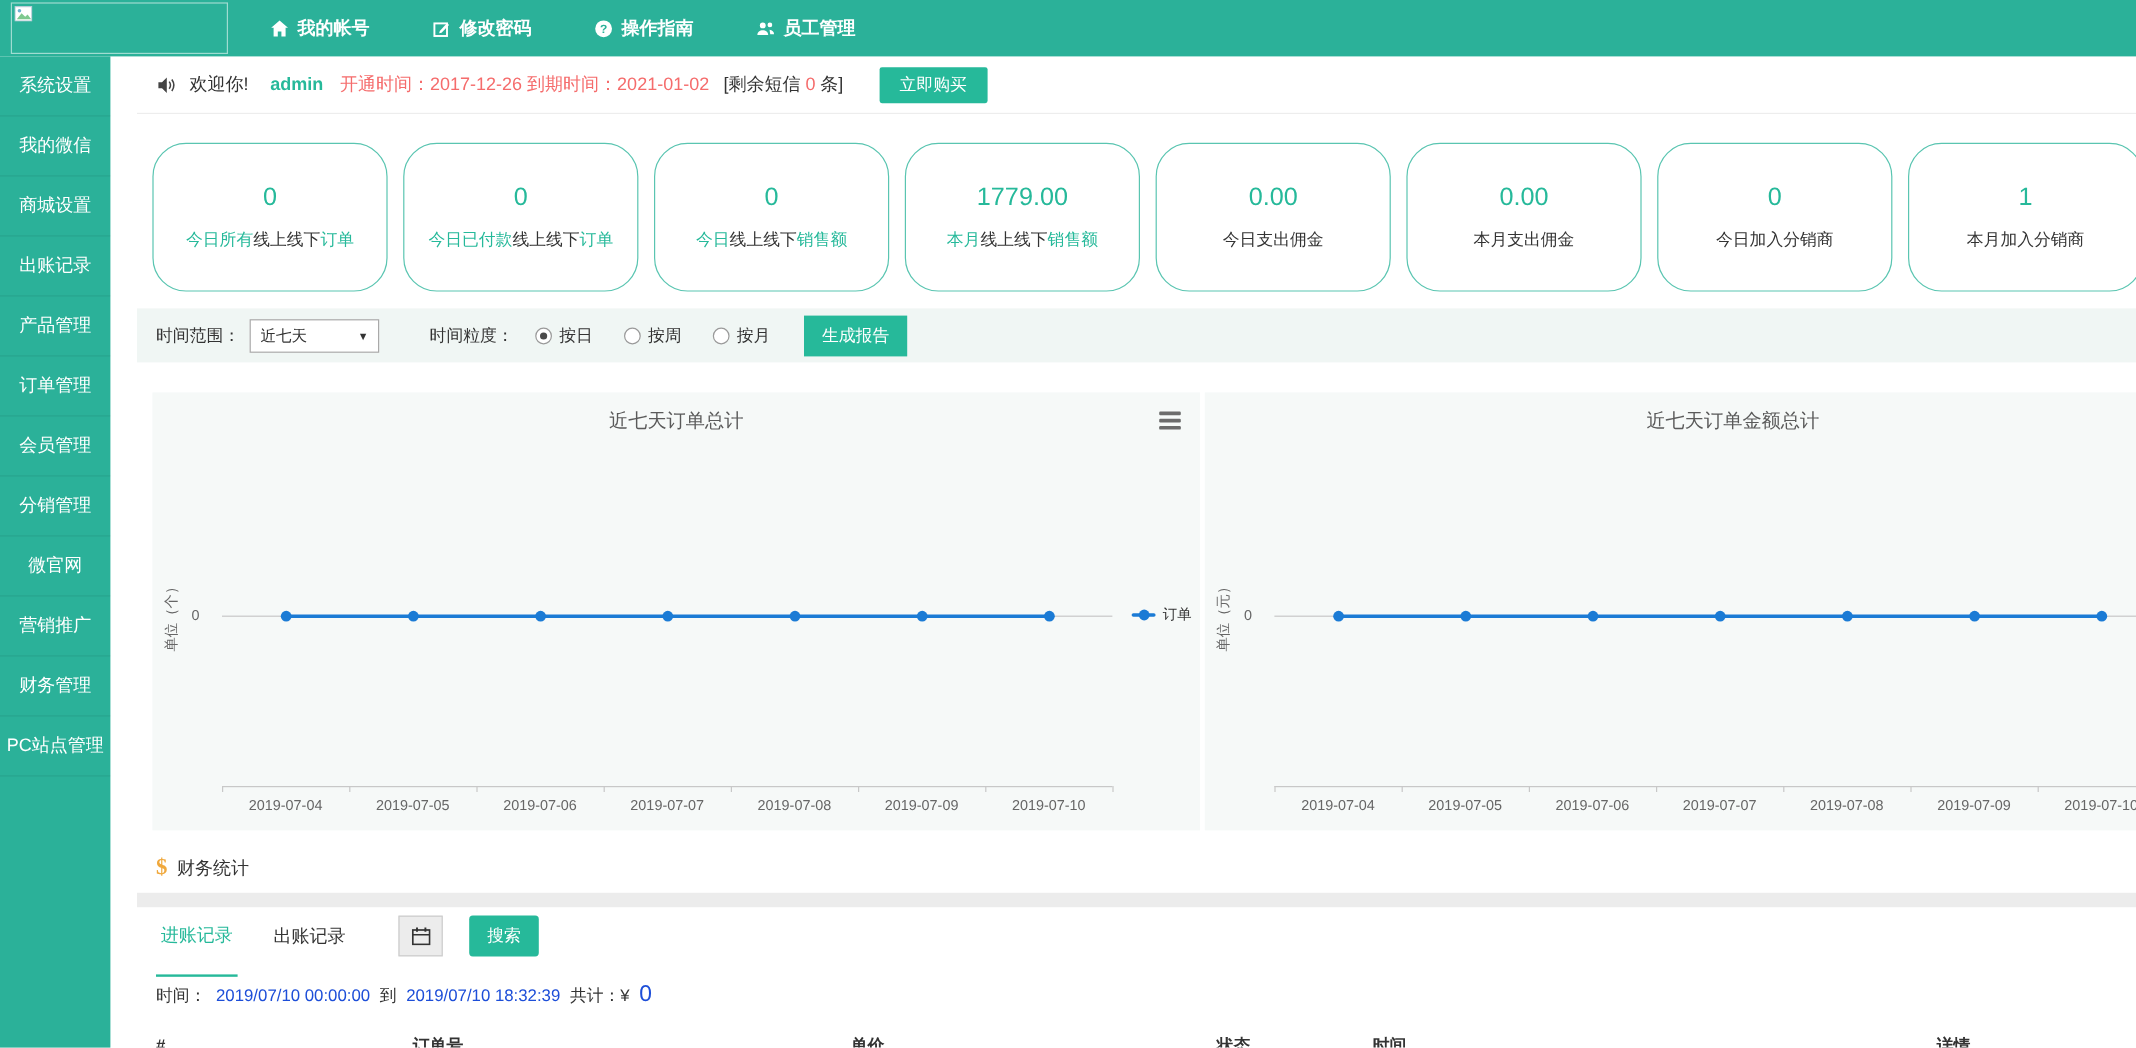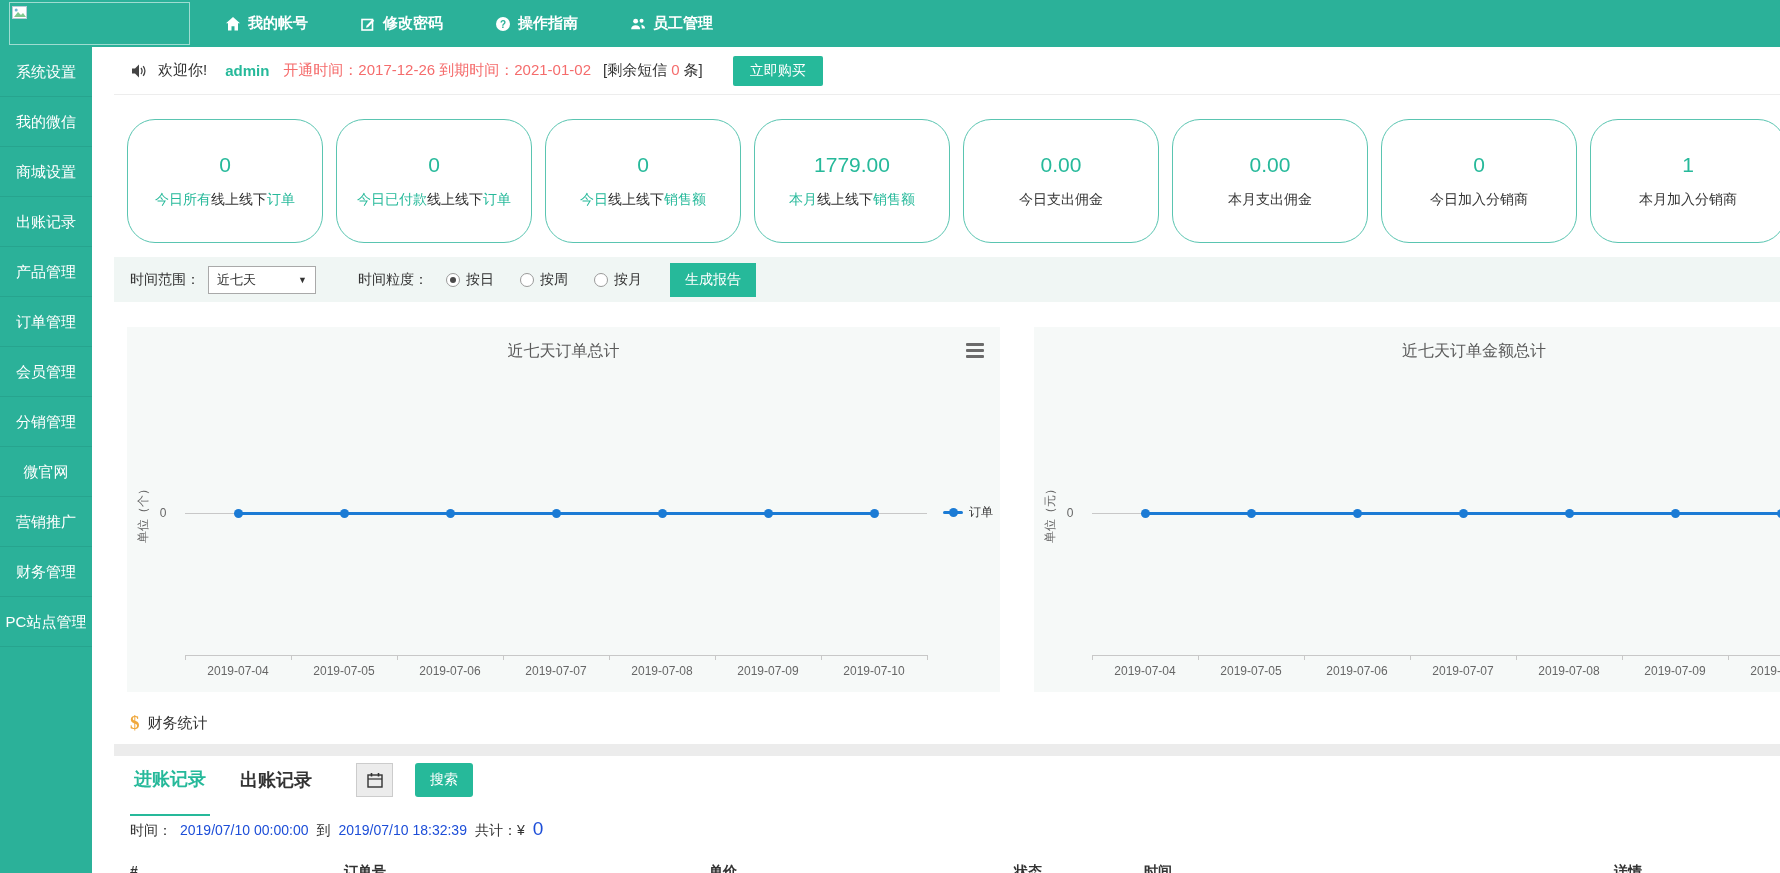--- a/index.html
+++ b/index.html
@@ -60,21 +60,21 @@
   .radio { display:flex; align-items:center; font-size:14px; color:#333; cursor:pointer; }
   .radio input { appearance:none; -webkit-appearance:none; width:14px; height:14px;
                  border:1px solid #9a9a9a; border-radius:50%; background:#fff; margin:0 6px 0 0;
                  position:relative; }
   .radio input:checked::after { content:""; position:absolute; left:3px; top:3px; width:6px;
                  height:6px; border-radius:50%; background:#4a4a4a; }
   .report-btn { margin-left:28px; background:#26b99a; color:#fff; border:none; font-size:14px;
                 padding:8px 15px; cursor:pointer; }
 
   
-  .charts-row { display:flex; gap:34px; padding-left:13px; margin-top:25px; }
+  .charts-row { display:flex; gap:4px; padding-left:13px; margin-top:25px; }
   .chart-panel { position:relative; flex:none; width:873px; height:365px; background:#f6f9f8; }
   .chart-panel.wide { width:880px; }
   .chart-title { position:absolute; top:14px; left:0; width:100%; text-align:center;
                  font-size:16px; color:#5a5a5a; }
   .toolbox { position:absolute; top:16px; right:16px; width:18px; height:15px; cursor:pointer;
              display:flex; flex-direction:column; justify-content:space-between; }
   .toolbox i { display:block; height:3px; background:#6b6b6b; border-radius:1px; }
   .y-unit { position:absolute; left:16px; top:186px; transform:translate(-50%,-50%) rotate(-90deg);
             white-space:nowrap; font-size:12px; color:#666; }
   .y-tick { position:absolute; left:36px; top:186px; transform:translate(-50%,-50%);
@@ -91,21 +91,21 @@
             border-radius:2px; }
   .legend-dot { position:absolute; left:6px; top:0; width:9px; height:9px; border-radius:50%; }
   .legend-text { font-size:12px; color:#333; }
 
   
   .fin-header { height:42px; margin-top:10px; display:flex; align-items:center; padding-left:16px; gap:8px; }
   .dollar { font-size:19px; font-weight:bold; color:#f0a83c; font-family:"Liberation Serif",serif; }
   .fin-title { font-size:15px; color:#333; }
   .divider-band { height:12px; background:#ececec; }
   .tabs-row { height:48px; display:flex; align-items:center; padding-left:16px; }
-  .tab { font-size:18px; color:#333; padding:23px 4px; margin-right:26px; cursor:pointer;font-weight:bold; }
+  .tab { font-size:15px; color:#333; padding:23px 4px; margin-right:26px; cursor:pointer; }
   .tab.active { color:#26b99a; border-bottom:2px solid #26b99a; }
   .date-group { display:flex; margin-left:14px; }
   .date-addon { width:37px; height:34px; background:#ececec; border:1px solid #ccc;
                 display:flex; align-items:center; justify-content:center; cursor:pointer; }
   .date-input { width:188px; height:34px; border:1px solid #ccc; border-left:none; padding:0 12px;
                 font-size:13px; color:#555; outline:none; }
   .search-btn { margin-left:22px; width:58px; height:34px; background:#26b99a; color:#fff;
                 border:none; border-radius:3px; font-size:14px; cursor:pointer; }
 
   

